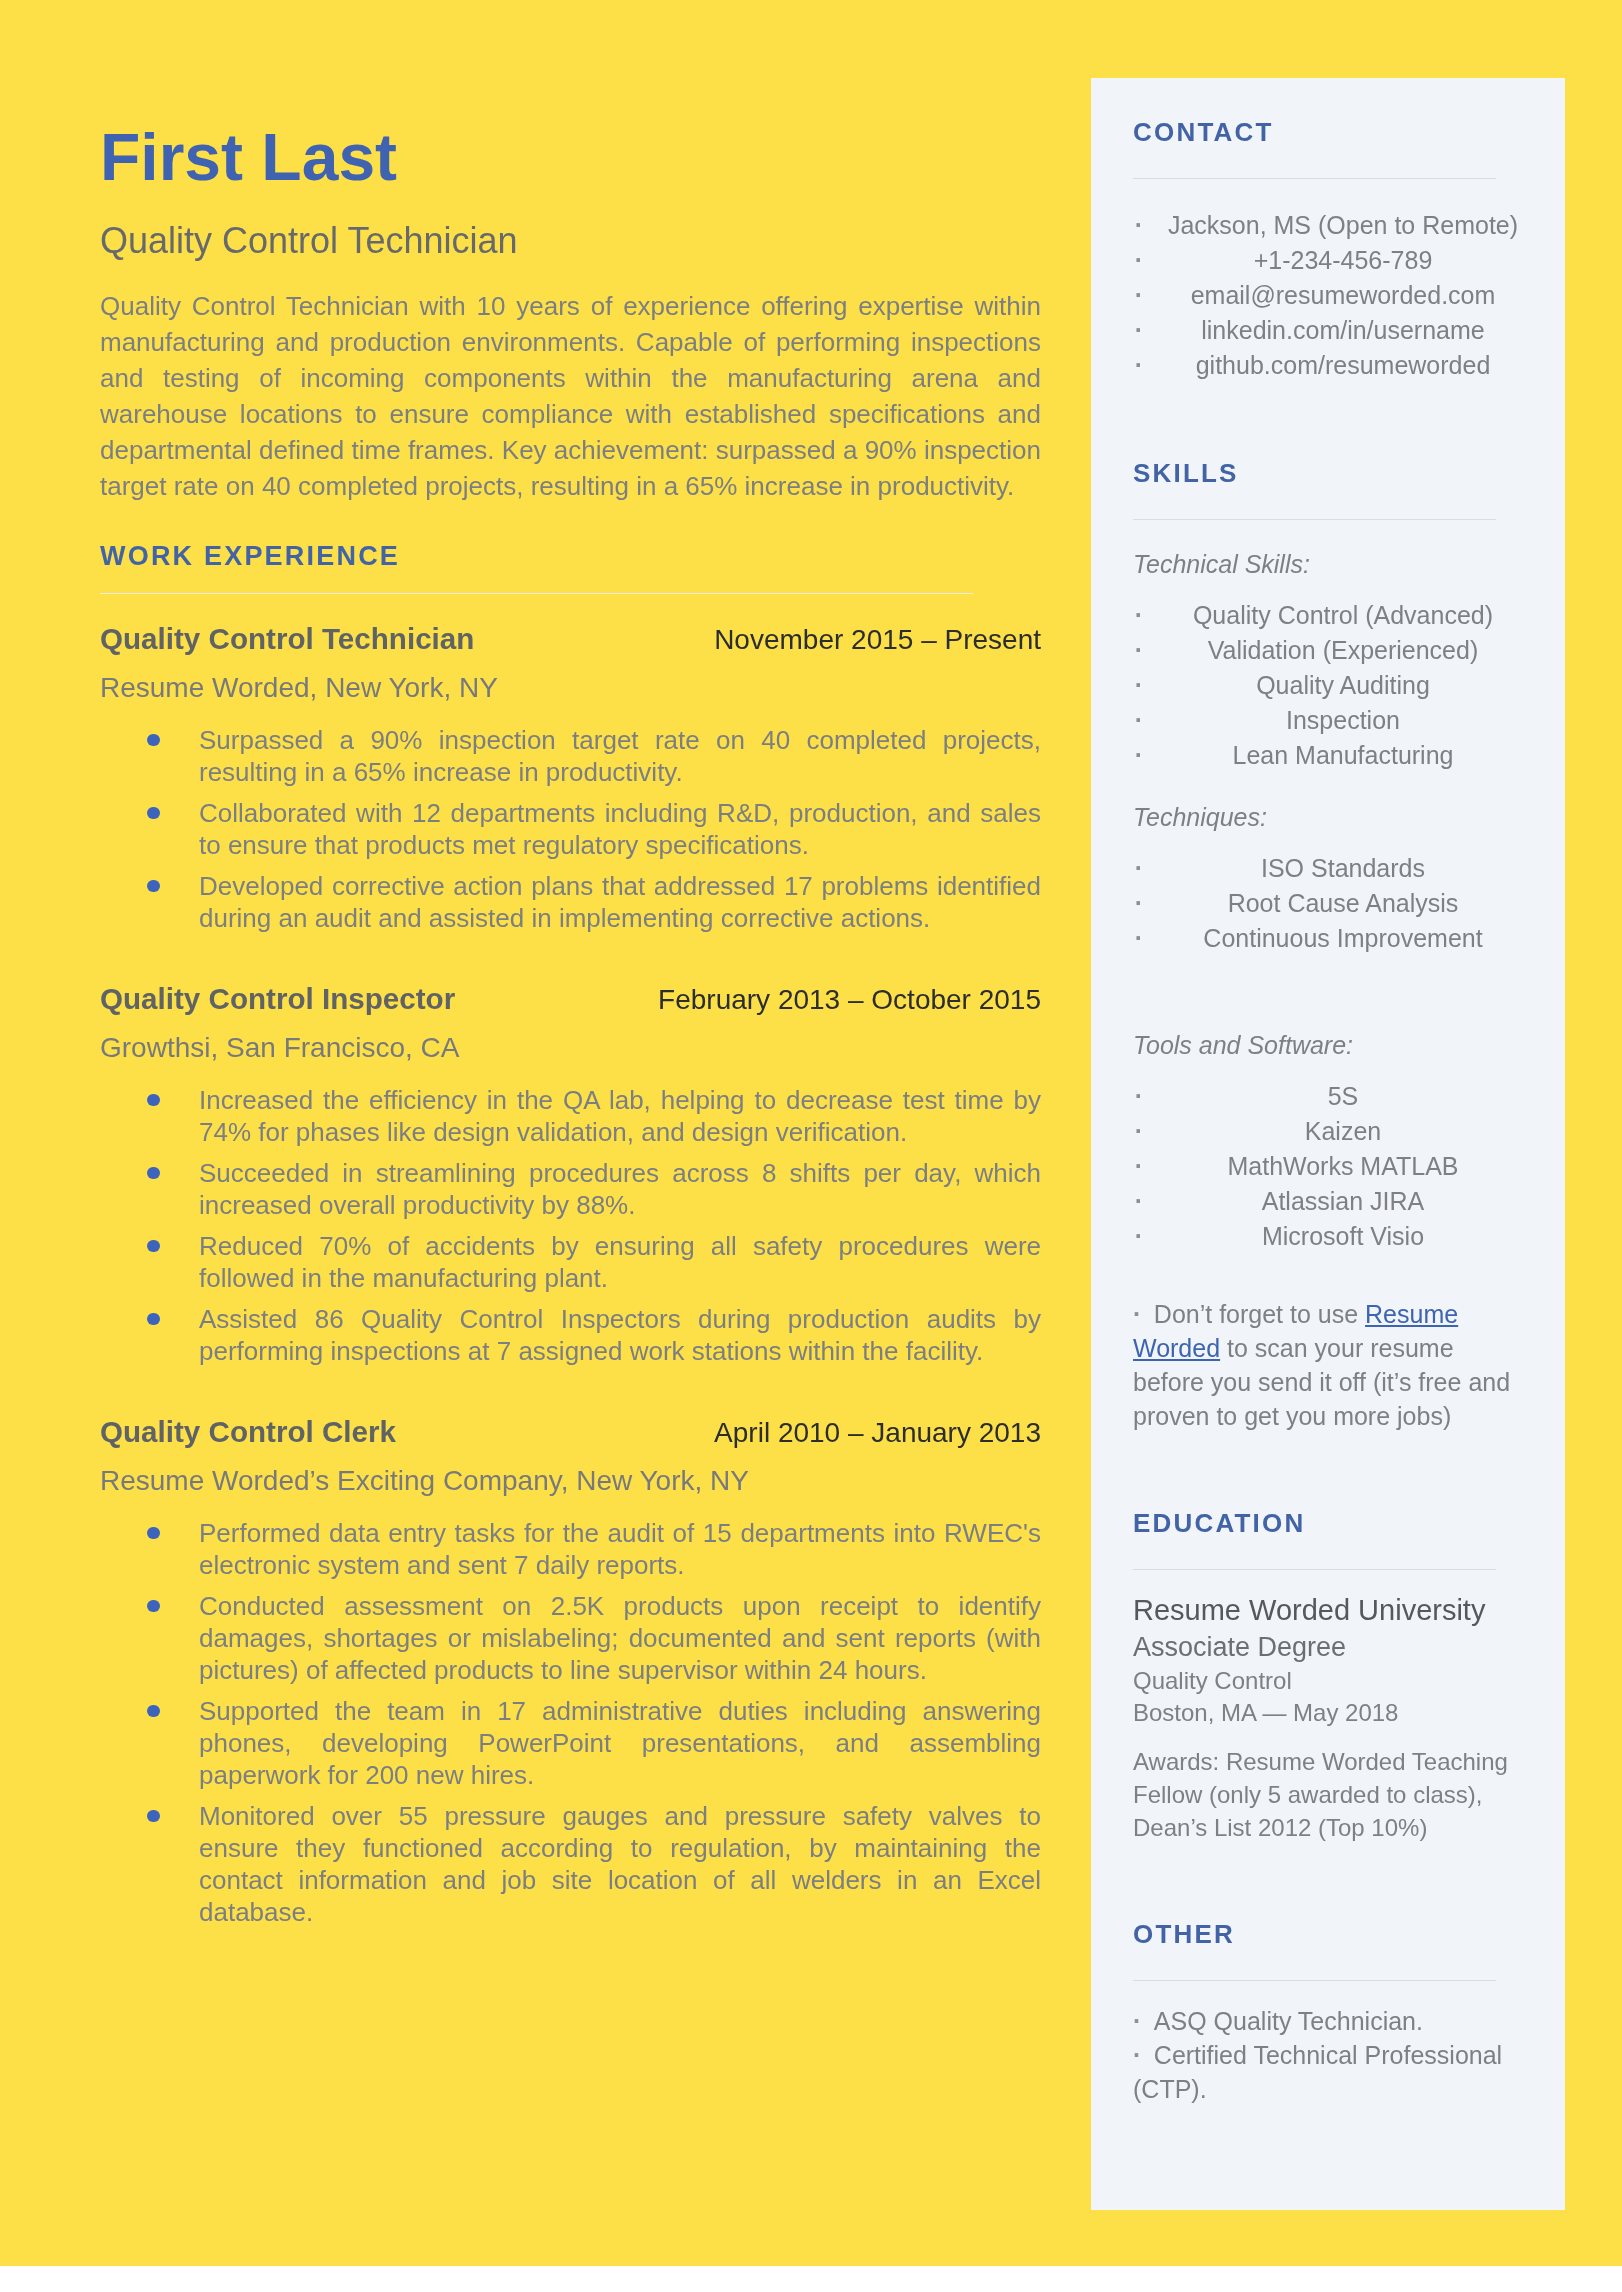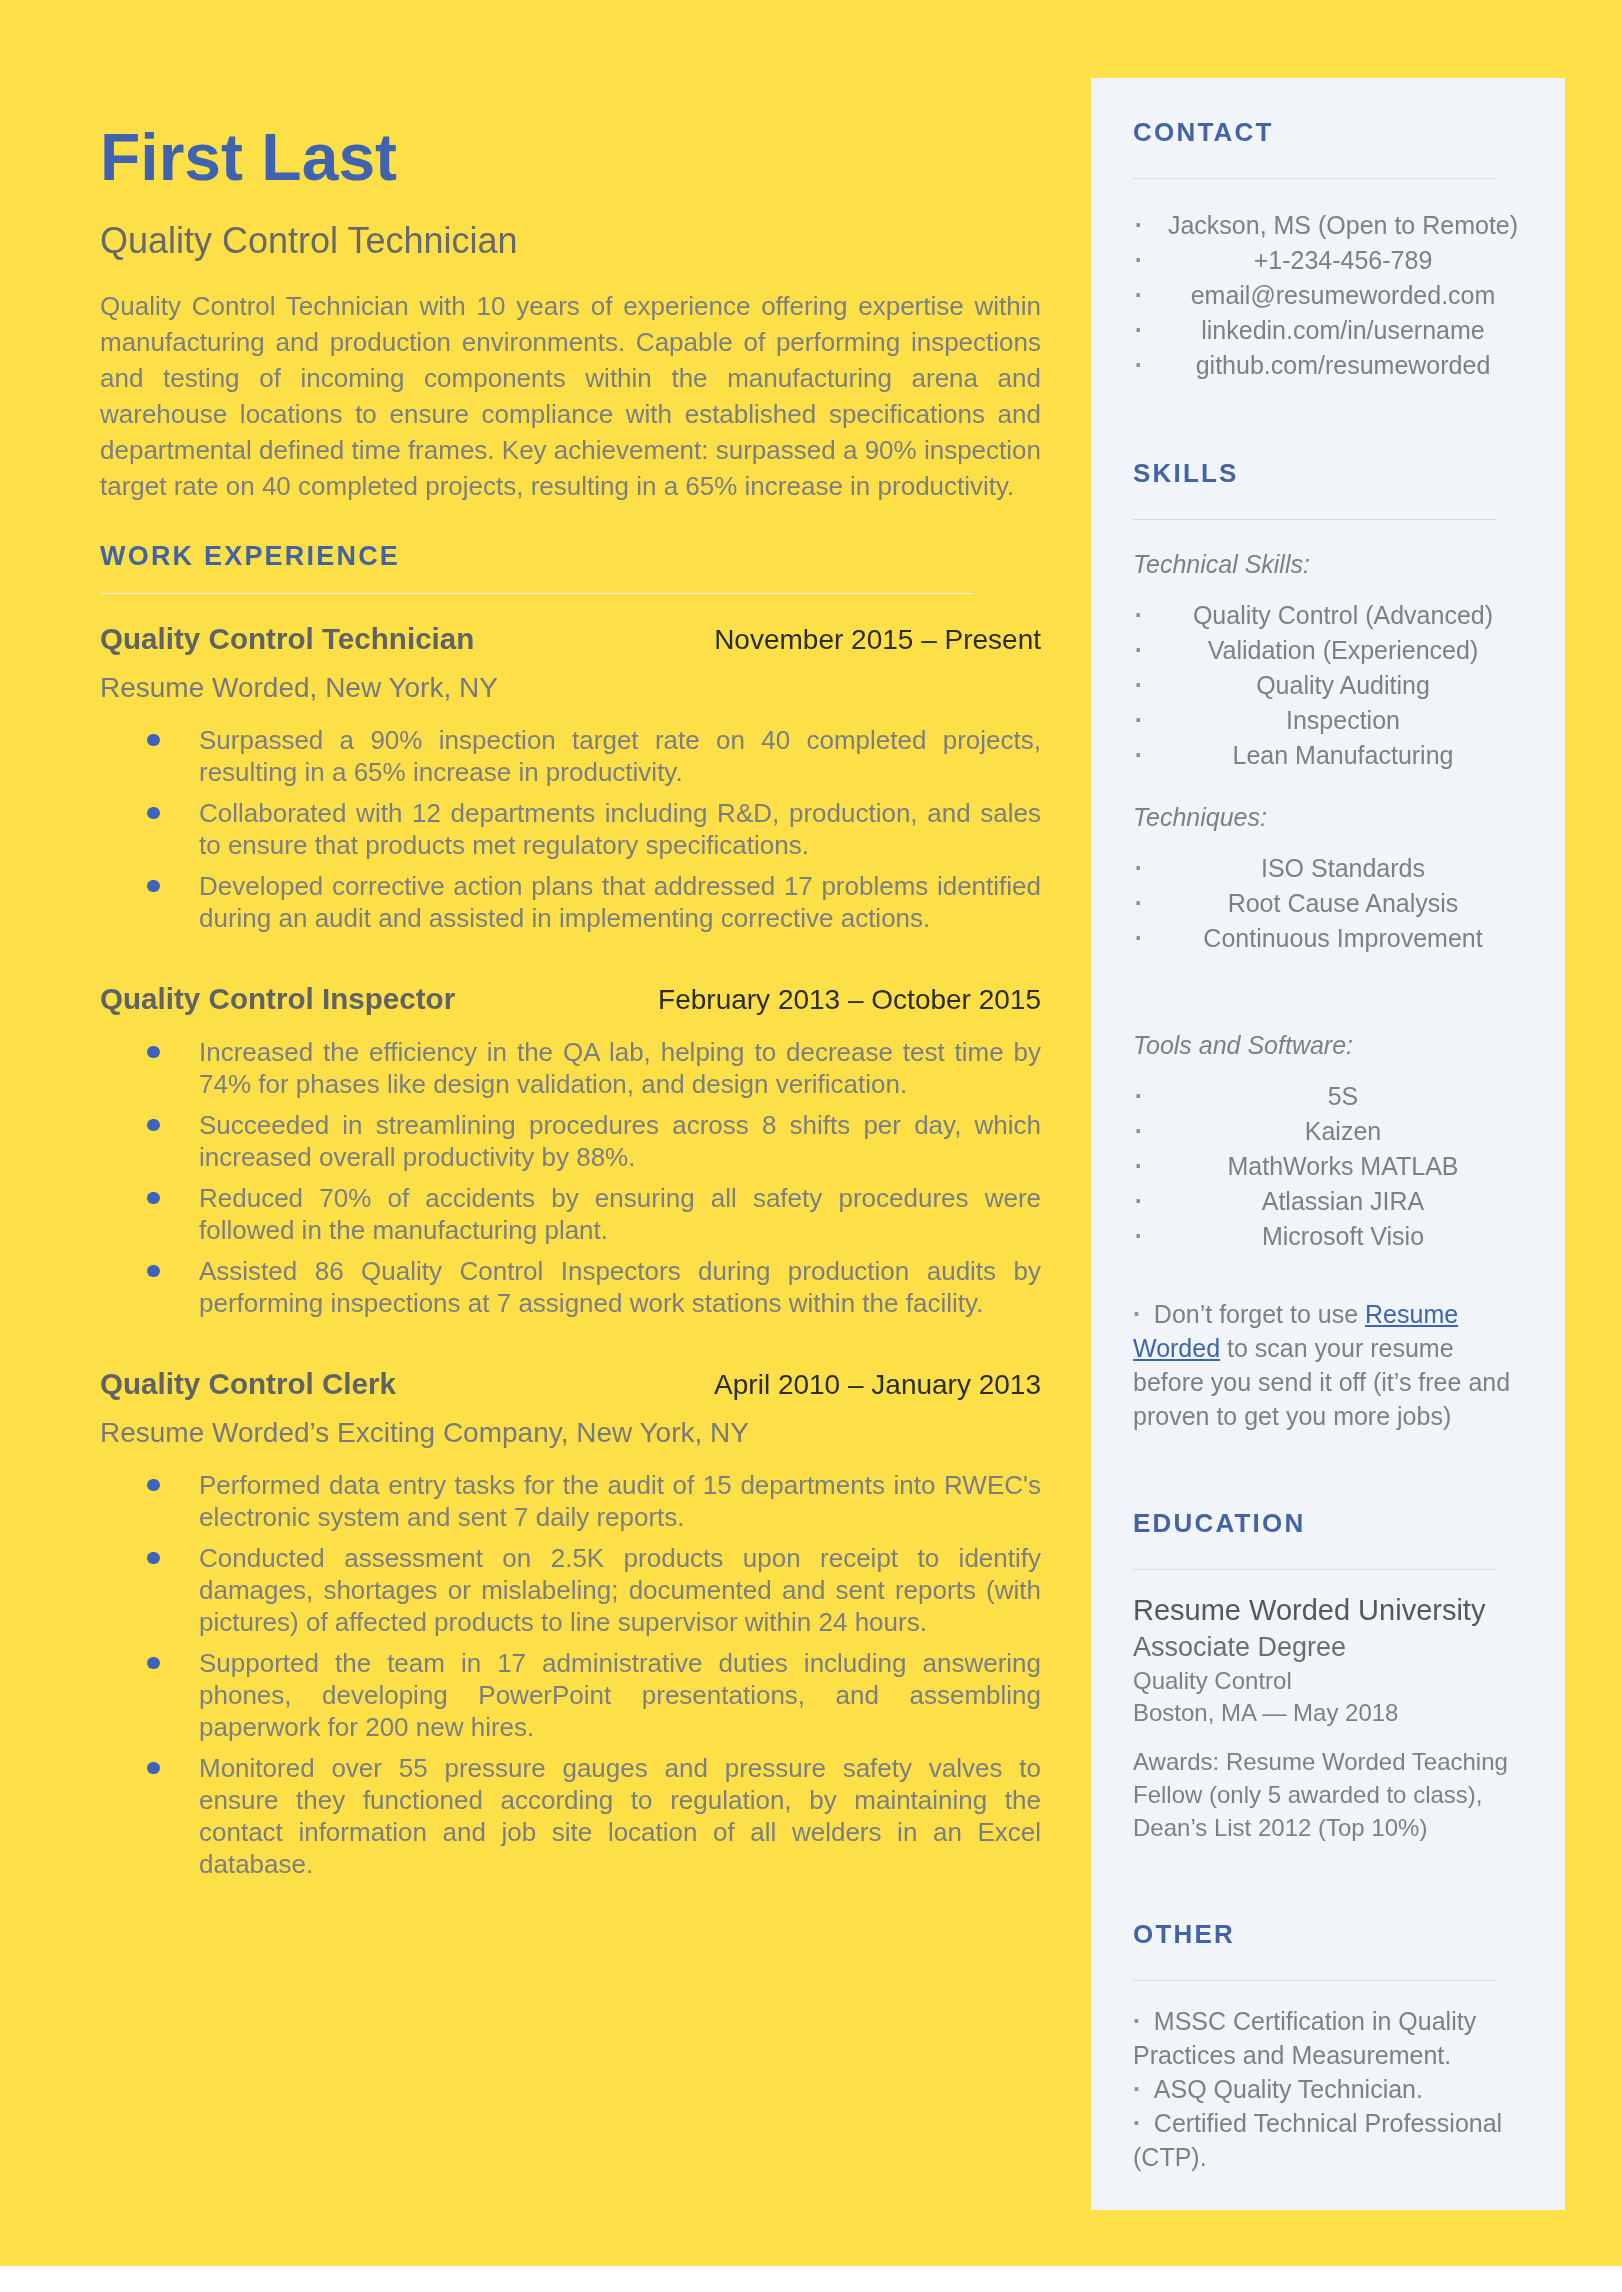--- a/index.html
+++ b/index.html
@@ -134,20 +134,21 @@
         <li>Collaborated with 12 departments including R&amp;D, production, and sales to ensure that products met regulatory specifications.</li>
         <li>Developed corrective action plans that addressed 17 problems identified during an audit and assisted in implementing corrective actions.</li>
       </ul>
     </section>
 
     <section class="job">
       <div class="job-head">
         <span class="job-title">Quality Control Inspector</span>
         <span class="job-dates">February 2013 – October 2015</span>
       </div>
+      <div class="job-company">Growthsi, San Francisco, CA</div>
       <ul class="bullets">
         <li>Increased the efficiency in the QA lab, helping to decrease test time by 74% for phases like design validation, and design verification.</li>
         <li>Succeeded in streamlining procedures across 8 shifts per day, which increased overall productivity by 88%.</li>
         <li>Reduced 70% of accidents by ensuring all safety procedures were followed in the manufacturing plant.</li>
         <li>Assisted 86 Quality Control Inspectors during production audits by performing inspections at 7 assigned work stations within the facility.</li>
       </ul>
     </section>
 
     <section class="job">
       <div class="job-head">
@@ -210,20 +211,19 @@
     <hr class="rule">
     <p class="edu-school">Resume Worded University</p>
     <p class="edu-degree">Associate Degree</p>
     <p class="edu-detail">Quality Control</p>
     <p class="edu-detail">Boston, MA — May 2018</p>
     <p class="edu-awards">Awards: Resume Worded Teaching Fellow (only 5 awarded to class), Dean’s List 2012 (Top 10%)</p>
 
     <h3 class="sb-title spaced">OTHER</h3>
     <hr class="rule">
     <div class="other-list">
-      <p class="other-item"><span class="dot">·</span><span>MSSC Certification in Quality Practices and Measurement.</span></p>
       <p class="other-item"><span class="dot">·</span><span>ASQ Quality Technician.</span></p>
       <p class="other-item"><span class="dot">·</span><span>Certified Technical Professional (CTP).</span></p>
     </div>
 
   </aside>
 </div>
 
 
 </body></html>

